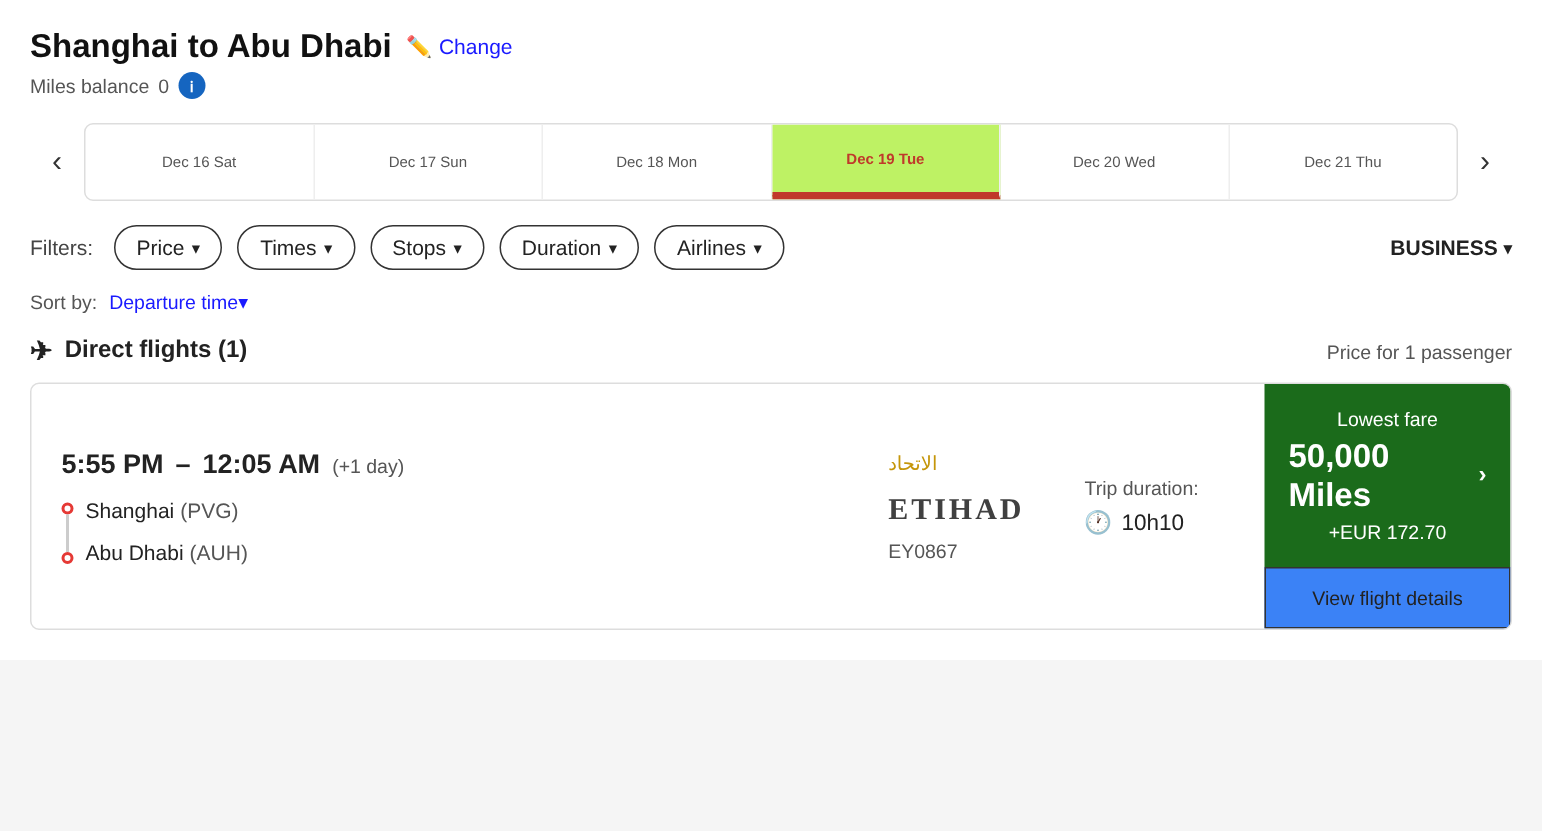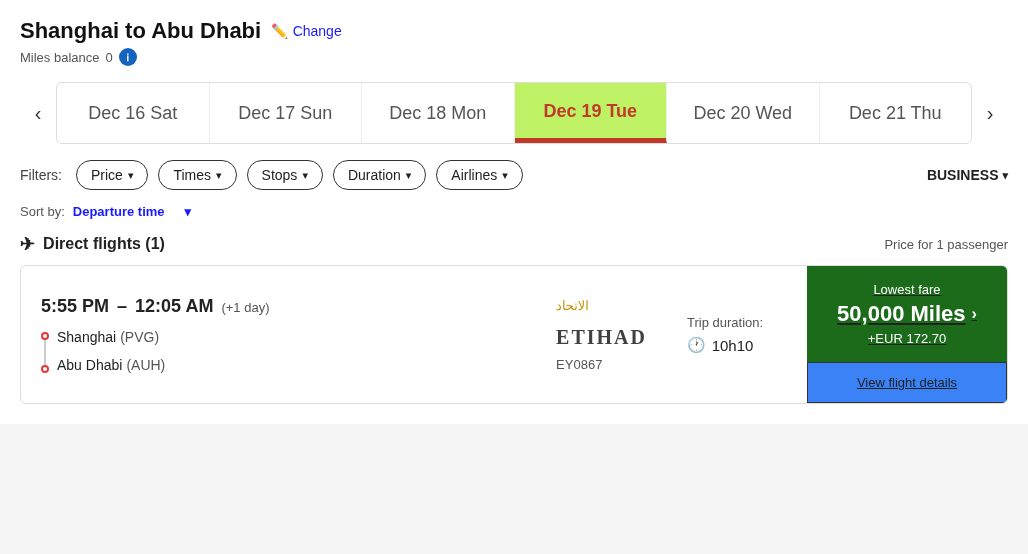--- a/index.html
+++ b/index.html
@@ -12,36 +12,36 @@
     .route-title { font-size: 22px; font-weight: bold; color: #111; display: flex; align-items: center; gap: 10px; }
     .change-link { font-size: 14px; font-weight: normal; color: #1a1aff; display: flex; align-items: center; gap: 4px; cursor: pointer; text-decoration: none; }
     .pencil-icon { font-size: 14px; }
     .miles-balance { font-size: 13px; color: #555; display: flex; align-items: center; gap: 6px; margin-top: 4px; }
     .miles-badge { display: inline-flex; align-items: center; justify-content: center; background: #1565c0; color: #fff; border-radius: 50%; width: 18px; height: 18px; font-size: 10px; font-weight: bold; }
 
     
     .date-nav-container { position: relative; margin: 16px 0 16px 0; }
     .date-nav { display: flex; align-items: stretch; border: 1px solid #ddd; border-radius: 6px; overflow: hidden; background: #fff; }
     .date-nav-arrow { display: flex; align-items: center; justify-content: center; width: 36px; background: #fff; border: none; cursor: pointer; font-size: 20px; color: #333; flex-shrink: 0; }
-    .date-item { flex: 1; display: flex; align-items: center; justify-content: center; padding: 18px 10px; font-size: 18px; color: #555; cursor: pointer; border-right: 1px solid #eee; text-align: center; }
+    .date-item { flex: 1; display: flex; align-items: center; justify-content: center; padding: 18px 10px; font-size: 10px; color: #555; cursor: pointer; border-right: 1px solid #eee; text-align: center; }
     .date-item:last-child { border-right: none; }
     .date-item.active { color: #c0392b; font-weight: bold; border-bottom: 3px solid #c0392b; background: #bef264; position: relative; }
     .date-item.active::after { content: ''; position: absolute; bottom: -1px; left: 0; right: 0; height: 3px; background: #c0392b; }
 
     
     .filters-row { display: flex; align-items: center; gap: 10px; margin-bottom: 14px; flex-wrap: wrap; }
     .filters-label { font-size: 14px; color: #444; font-weight: normal; margin-right: 4px; }
     .filter-btn { border: 1.5px solid #333; border-radius: 20px; padding: 6px 14px; background: #fff; font-size: 14px; cursor: pointer; display: flex; align-items: center; gap: 5px; color: #222; }
     .business-btn { margin-left: auto; border: none; background: none; font-size: 14px; font-weight: bold; color: #222; cursor: pointer; display: flex; align-items: center; gap: 4px; }
     .chevron { font-size: 11px; }
 
     
     .sort-row { display: flex; align-items: center; gap: 8px; margin-bottom: 14px; }
     .sort-label { color: #555; font-size: 13px; }
-    .sort-btn { color: #1a1aff; font-size: 13px; font-weight: bold; cursor: pointer; display: flex; align-items: center; gap: 20px; border: none; background: none; }
+    .sort-btn { color: #1a1aff; font-size: 13px; font-weight: normal; cursor: pointer; display: flex; align-items: center; gap: 0; border: none; background: none; }
 
     
     .section-header { display: flex; align-items: center; justify-content: space-between; margin-bottom: 10px; }
     .section-title { font-size: 16px; font-weight: bold; color: #222; display: flex; align-items: center; gap: 8px; }
     .plane-icon { font-size: 18px; color: #222; }
     .price-note { font-size: 13px; color: #555; }
 
     
     .flight-card { border: 1px solid #ddd; border-radius: 6px; background: #fff; display: flex; align-items: center; overflow: hidden; }
     .flight-info { flex: 1; padding: 18px 20px; display: flex; flex-direction: column; gap: 6px; }
@@ -51,21 +51,21 @@
     .airport-code { color: #555; }
     .dot { width: 8px; height: 8px; border-radius: 50%; border: 2px solid #e53935; background: #fff; display: inline-block; flex-shrink: 0; }
     .airline-section { display: flex; flex-direction: column; align-items: flex-start; justify-content: center; padding: 18px 20px; min-width: 130px; }
     .flight-number { font-size: 13px; color: #555; margin-top: 8px; }
     .duration-section { display: flex; flex-direction: column; align-items: flex-start; justify-content: center; padding: 18px 20px; min-width: 140px; }
     .trip-duration-label { font-size: 13px; color: #555; margin-bottom: 6px; }
     .trip-duration-value { font-size: 15px; color: #222; display: flex; align-items: center; gap: 6px; }
     .clock-icon { font-size: 15px; }
 
     
-    .fare-box { width: 200px; display: flex; flex-direction: column; align-items: stretch; justify-content: center; text-decoration: underline; }
+    .fare-box { width: 164px; display: flex; flex-direction: column; align-items: stretch; justify-content: center; }
     .fare-main { background: #1b6b1b; color: #fff; padding: 16px; display: flex; flex-direction: column; align-items: center; justify-content: center; flex: 1; cursor: pointer; }
     .fare-label { font-size: 13px; font-weight: normal; margin-bottom: 4px; }
     .fare-miles { font-size: 22px; font-weight: bold; display: flex; align-items: center; gap: 6px; }
     .fare-chevron { font-size: 16px; }
     .fare-eur { font-size: 13px; margin-top: 4px; }
     .view-details-btn { border: 1.5px solid #333; background: #3b82f6; color: #222; padding: 12px 10px; text-align: center; font-size: 13px; cursor: pointer; font-weight: normal; }
 
     .etihad-logo-container { display: flex; flex-direction: column; align-items: flex-start; }
     .etihad-arabic { font-size: 13px; color: #c5960a; font-family: serif; letter-spacing: 1px; }
     .etihad-en { font-size: 20px; color: #404040; font-family: serif; font-weight: bold; letter-spacing: 2px; margin-top: 12px; }

